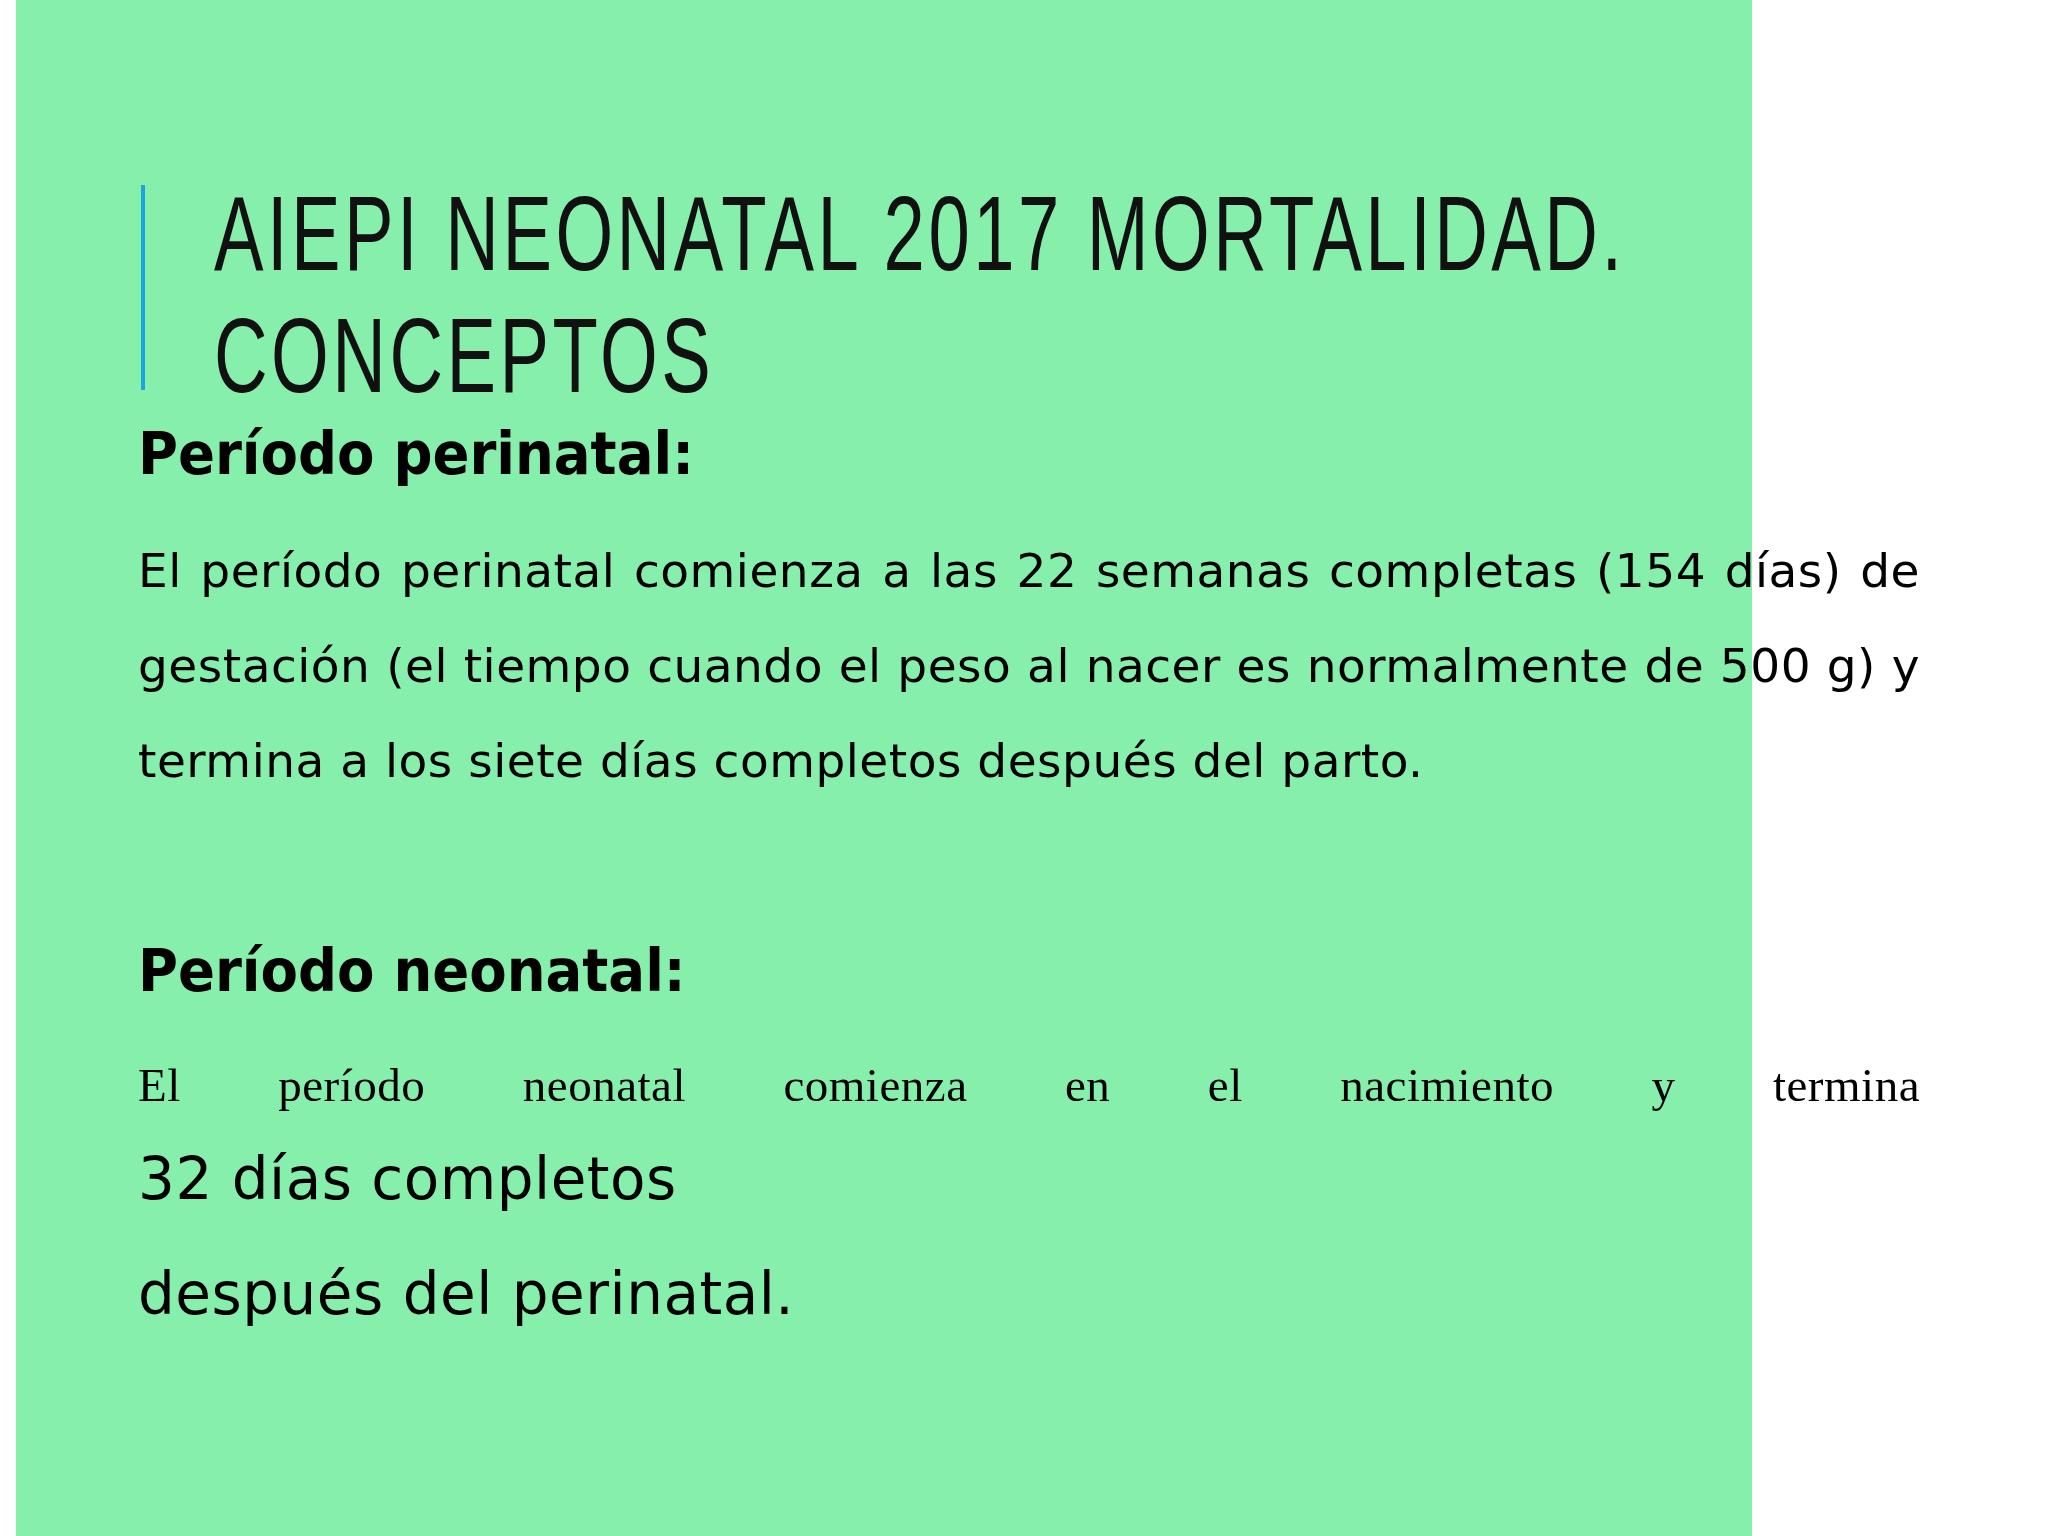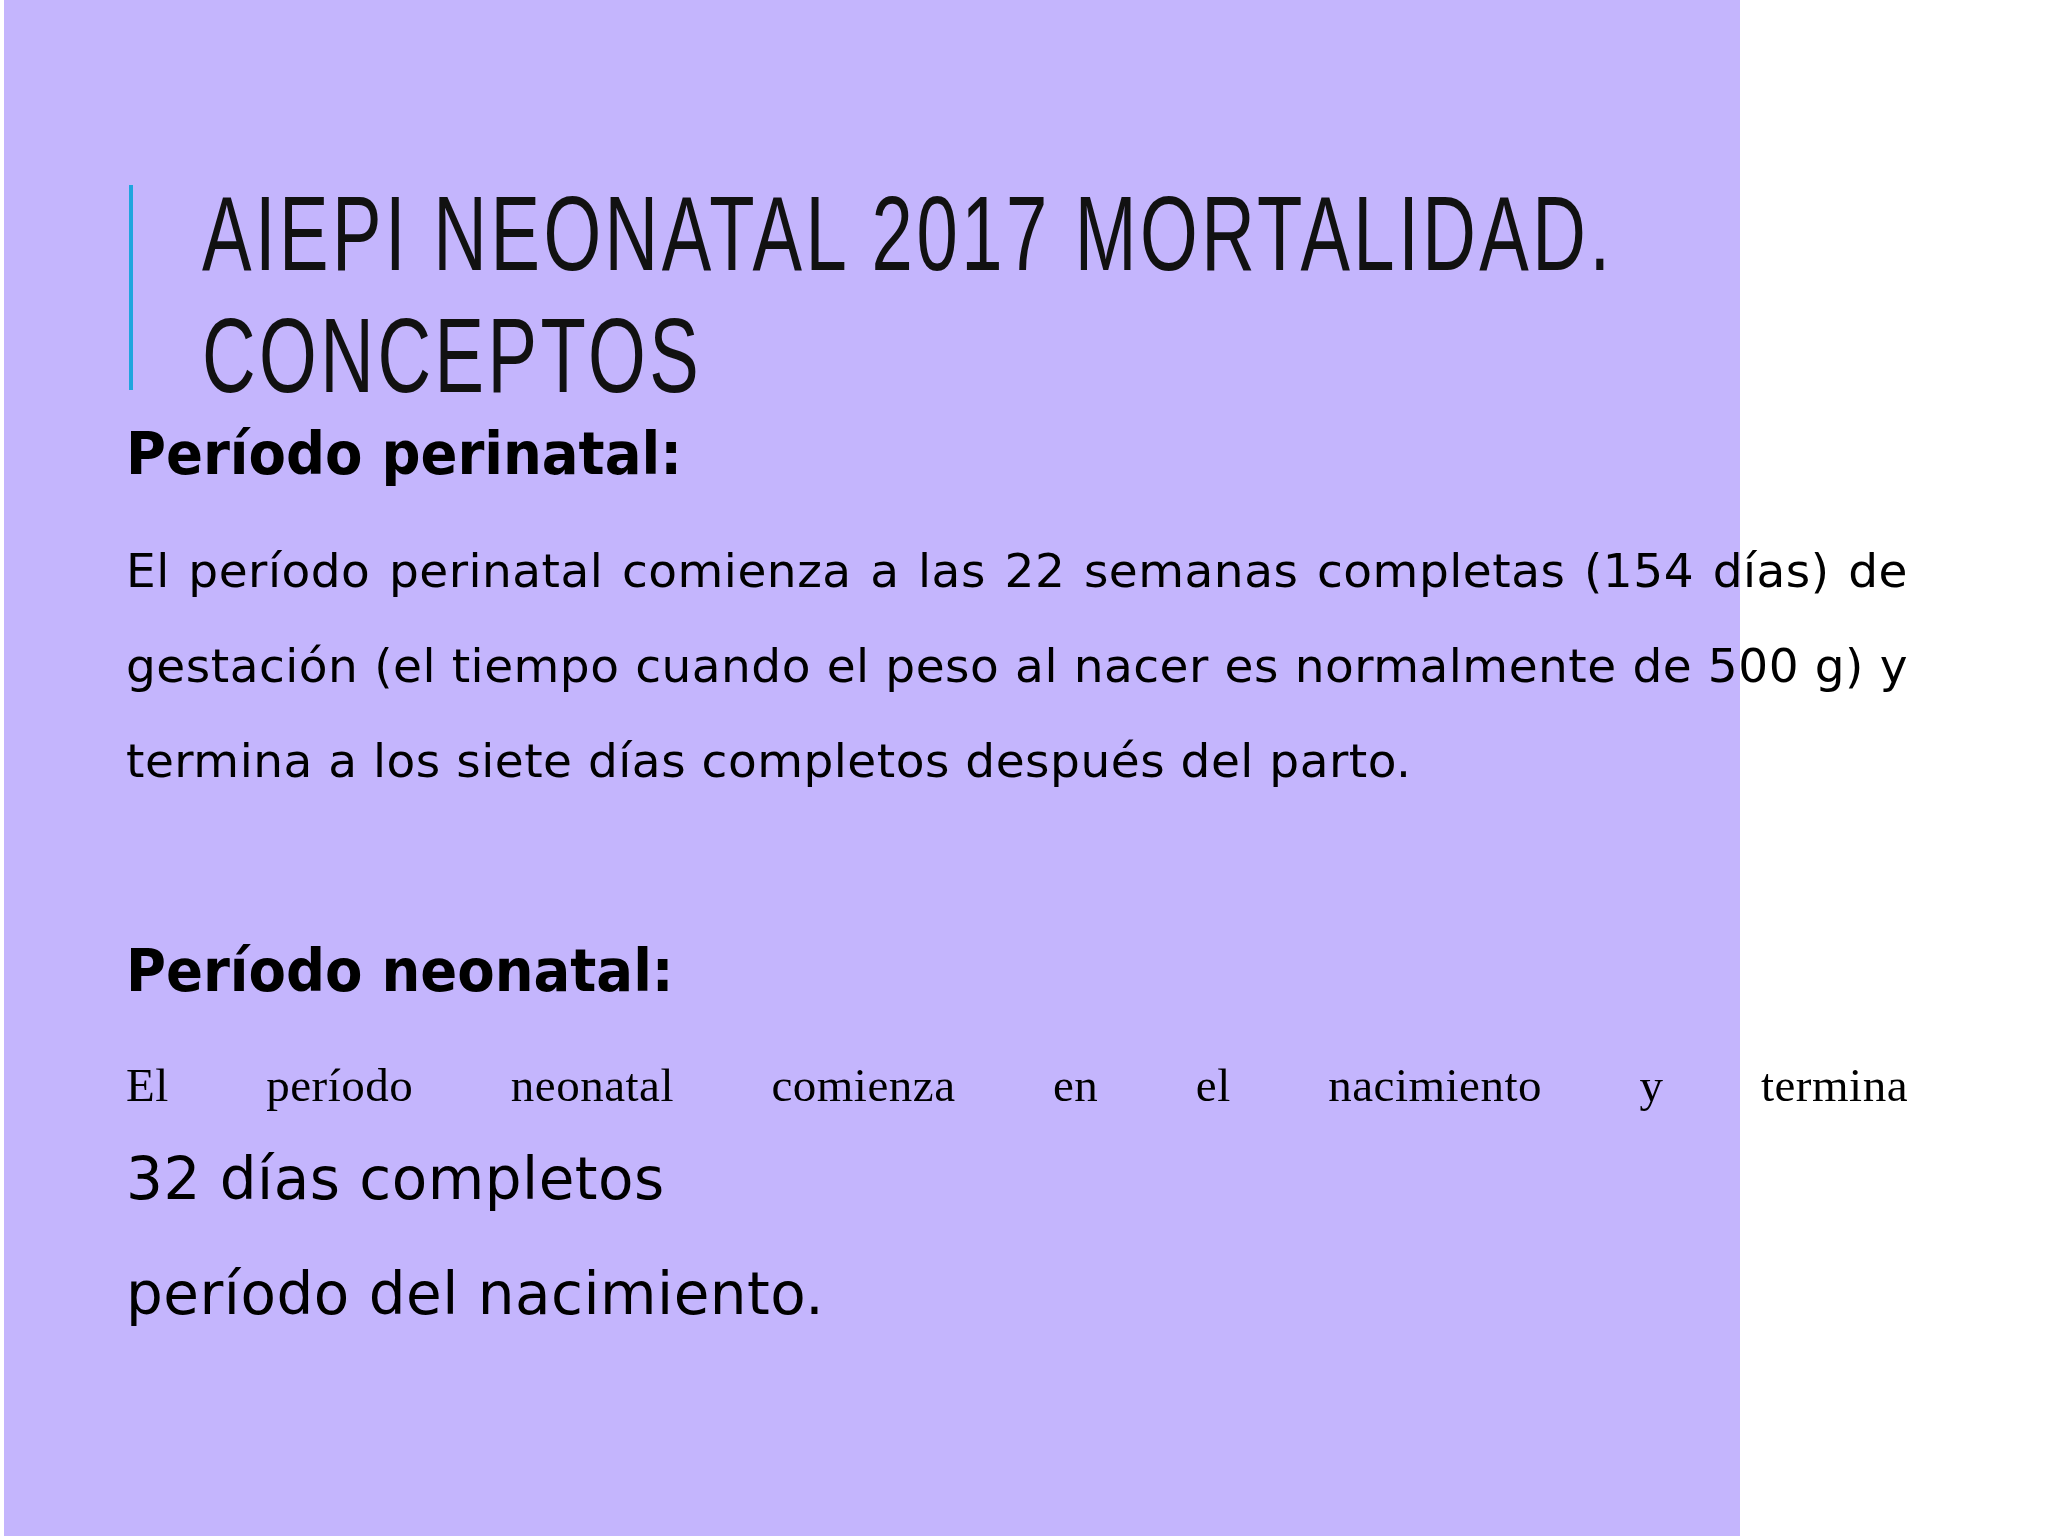--- a/index.html
+++ b/index.html
@@ -10,24 +10,24 @@
     body {
       width: 2048px;
       height: 1536px;
       position: relative;
       overflow: hidden;
       font-family: "DejaVu Sans", sans-serif;
       color: #000000;
     }
     .slide {
       position: absolute;
-      left: 4px; top: 0;
+      left: 16px; top: 0;
       width: 1736px;
       height: 1536px;
-      background: #c4b5fd;
+      background: #86efac;
     }
     .accent-bar {
       position: absolute;
       left: 125px;
       top: 185px;
       width: 4px;
       height: 205px;
       background: #1FA5DE;
     }
     .title {
@@ -117,18 +117,18 @@
     <div class="heading" style="top:420px;">Período perinatal:</div>
 
     <div class="para" style="top:523px;">El período perinatal comienza a las 22 semanas completas (154 días) de gestación (el tiempo cuando el peso al nacer es normalmente de 500 g) y termina a los siete días completos después del parto.</div>
 
     <div class="heading" style="top:937px;">Período neonatal:</div>
 
     <div class="para" style="top:1038px; text-align-last: justify; font-family: Liberation Serif, serif;">El período neonatal comienza en el nacimiento y termina</div>
 
     <div class="line" style="top:1145px;">32 días completos</div>
 
-    <div class="line" style="top:1260px;">período del nacimiento.</div>
+    <div class="line" style="top:1260px;">después del perinatal.</div>
 
   </div>
 
 
 </div>
 
 </body></html>

